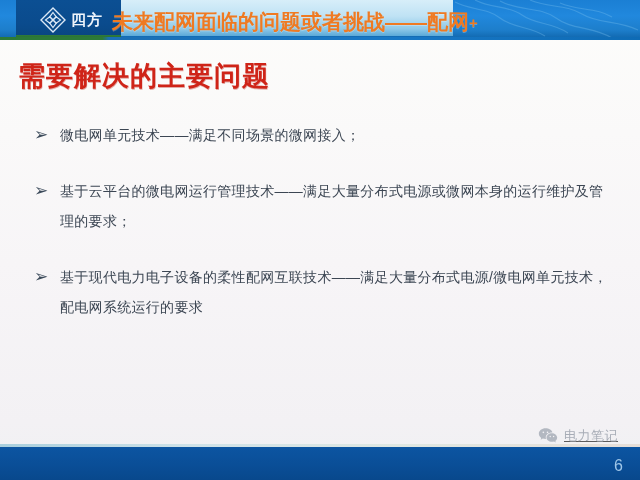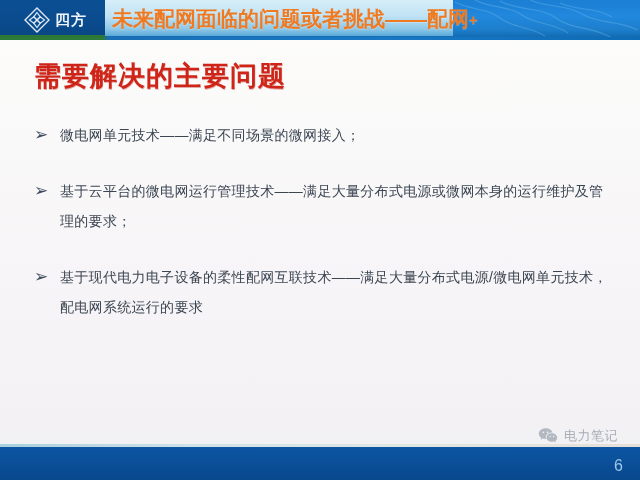--- a/index.html
+++ b/index.html
@@ -32,21 +32,21 @@
     overflow: hidden;
   }
   .header-deco {
     position: absolute;
     left: 0; top: 0;
     width: 640px; height: 40px;
     opacity: .33;
   }
   .header-left {
     position: absolute;
-    left: 0; top: 0;
+    left: 16px; top: 0;
     width: 105px;
     height: 40px;
     background: linear-gradient(180deg, #0b4f93 0%, #0a4b8d 60%, #09457f 100%);
     display: flex;
     align-items: center;
     z-index: 3;
   }
   .header-left-green {
     position: absolute;
     left: 0; bottom: 0;
@@ -75,21 +75,21 @@
     width: 348px;
     height: 36px;
     background: linear-gradient(180deg, #d7eef9 0%, #bfe2f4 45%, #8fc9e8 80%, #5aa9d8 100%);
     z-index: 2;
   }
   .header-title {
     position: absolute;
     left: 112px;
     top: 4px;
     height: 30px;
-    line-height: 30px;
+    line-height: 36px;
     z-index: 4;
     font-size: 21px;
     font-weight: bold;
     color: #ef7a22;
     letter-spacing: 0px;
     white-space: nowrap;
     text-shadow: 0 1px 0 rgba(255,255,255,.25);
   }
   .header-title .plus {
     font-size: 15px;
@@ -108,21 +108,20 @@
     position: absolute;
     left: 18px;
     top: 58px;
     font-size: 27px;
     font-weight: bold;
     color: #cf2418;
     letter-spacing: 1px;
     line-height: 36px;
     white-space: nowrap;
     text-shadow: 0.5px 0.5px 0 rgba(180,20,10,.35);
-    margin-left: 16px;
   }
 
   
   .bullets {
     position: absolute;
     left: 34px;
     top: 120px;
     width: 580px;
   }
   .bullet {
@@ -168,20 +167,21 @@
     line-height: 20px;
   }
   .watermark {
     position: absolute;
     right: 22px;
     bottom: 36px;
     display: flex;
     align-items: center;
     gap: 6px;
     opacity: .62;
+    text-decoration: underline;
   }
   .wechat-icon {
     width: 20px; height: 17px;
     display: block;
   }
   .watermark-text {
     font-size: 13px;
     color: #7a8391;
     letter-spacing: .5px;
     line-height: 16px;

